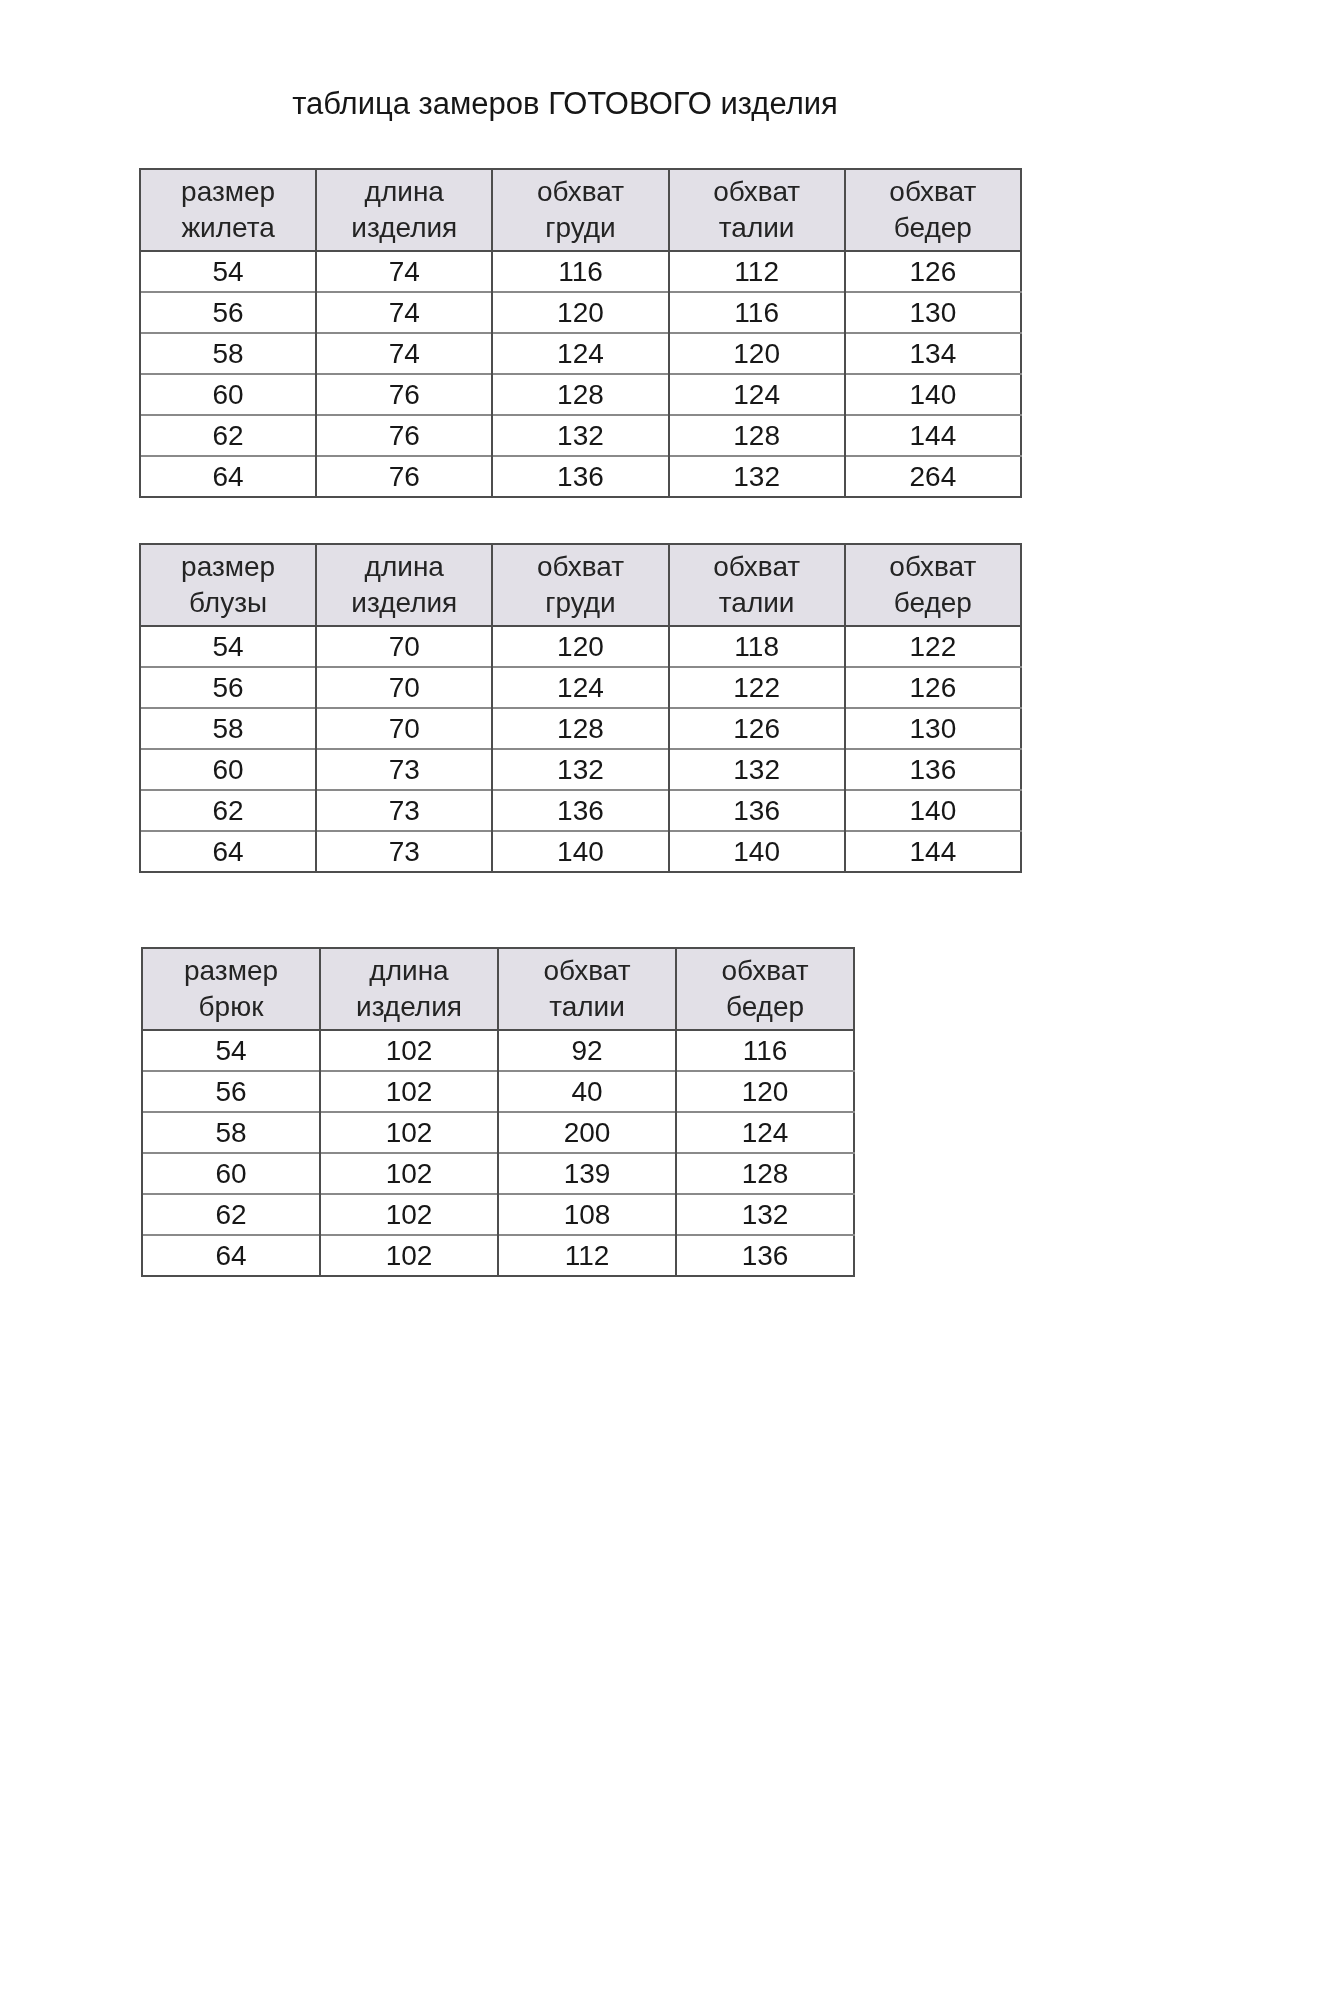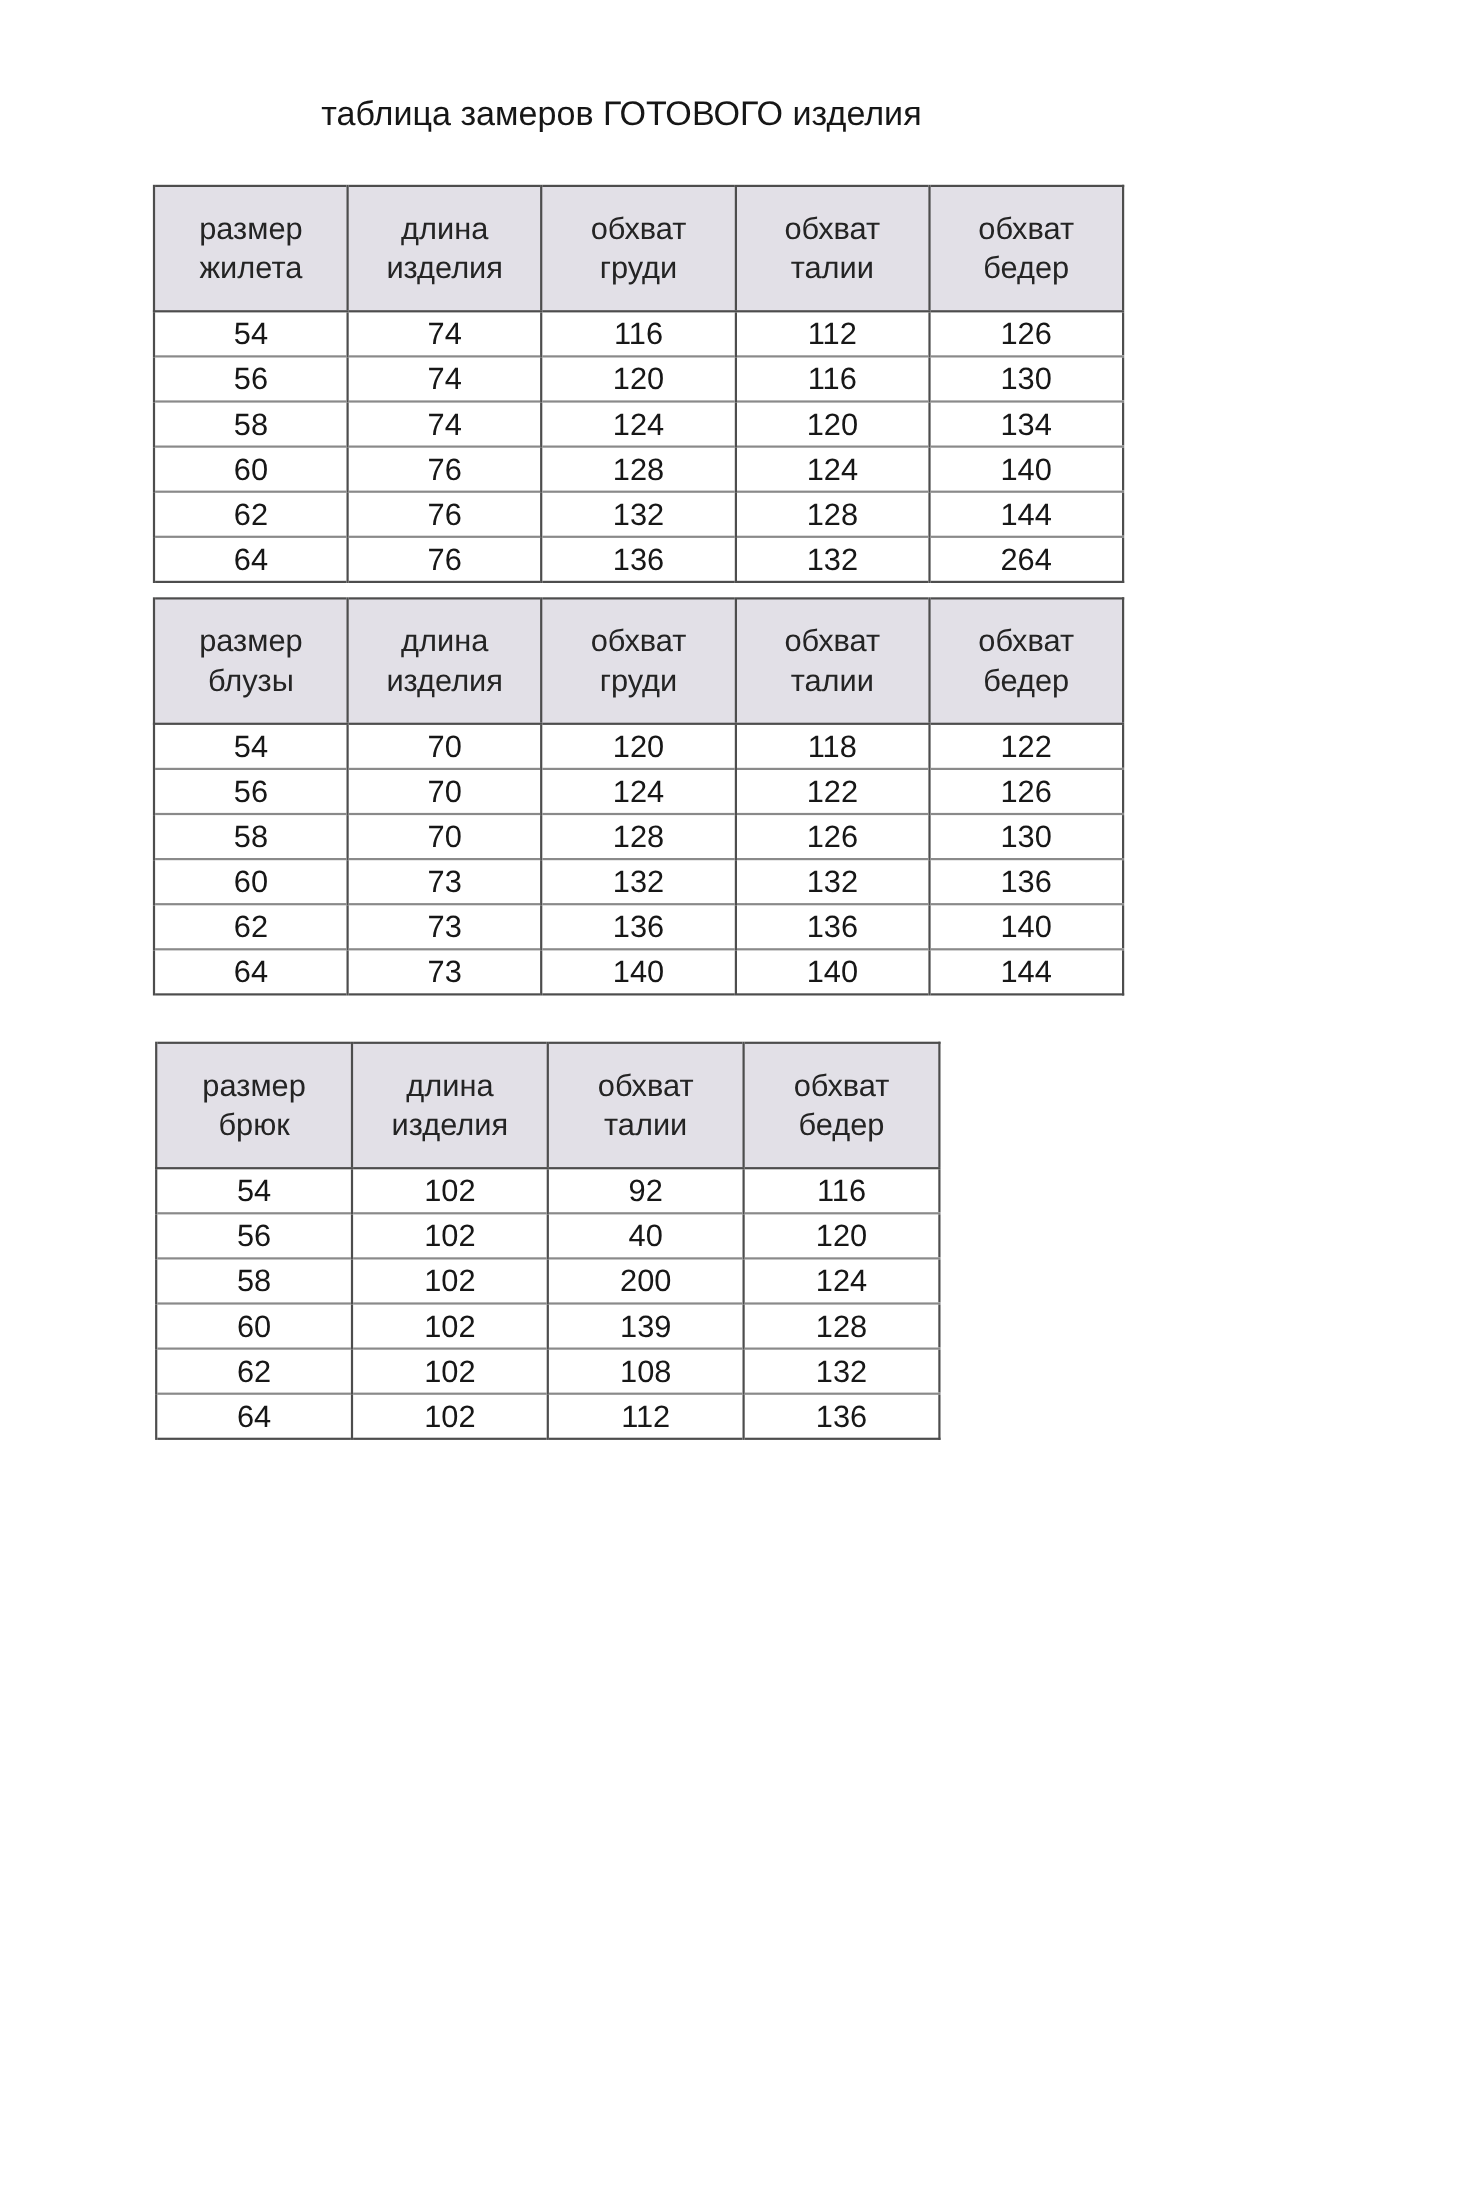--- a/index.html
+++ b/index.html
@@ -37,21 +37,21 @@
     background: var(--header-bg, #e2e0e7);
     border-left: 2px solid var(--line-dark, #4d4d4d);
     border-bottom: 2px solid var(--line-dark, #4d4d4d);
     height: 80px;
     font-size: 28px;
     font-weight: 400;
     line-height: 36px;
     text-align: center;
     vertical-align: middle;
     white-space: pre-line;
-    padding: 16px;
+    padding: 0;
     color: #242424;
   }
   table.size-table td {
     border-left: 2px solid var(--line-dark, #4d4d4d);
     border-top: 2px solid var(--line-light, #8a8a8a);
     height: 39px;
     font-size: 28px;
     text-align: center;
     vertical-align: middle;
     padding: 0;

